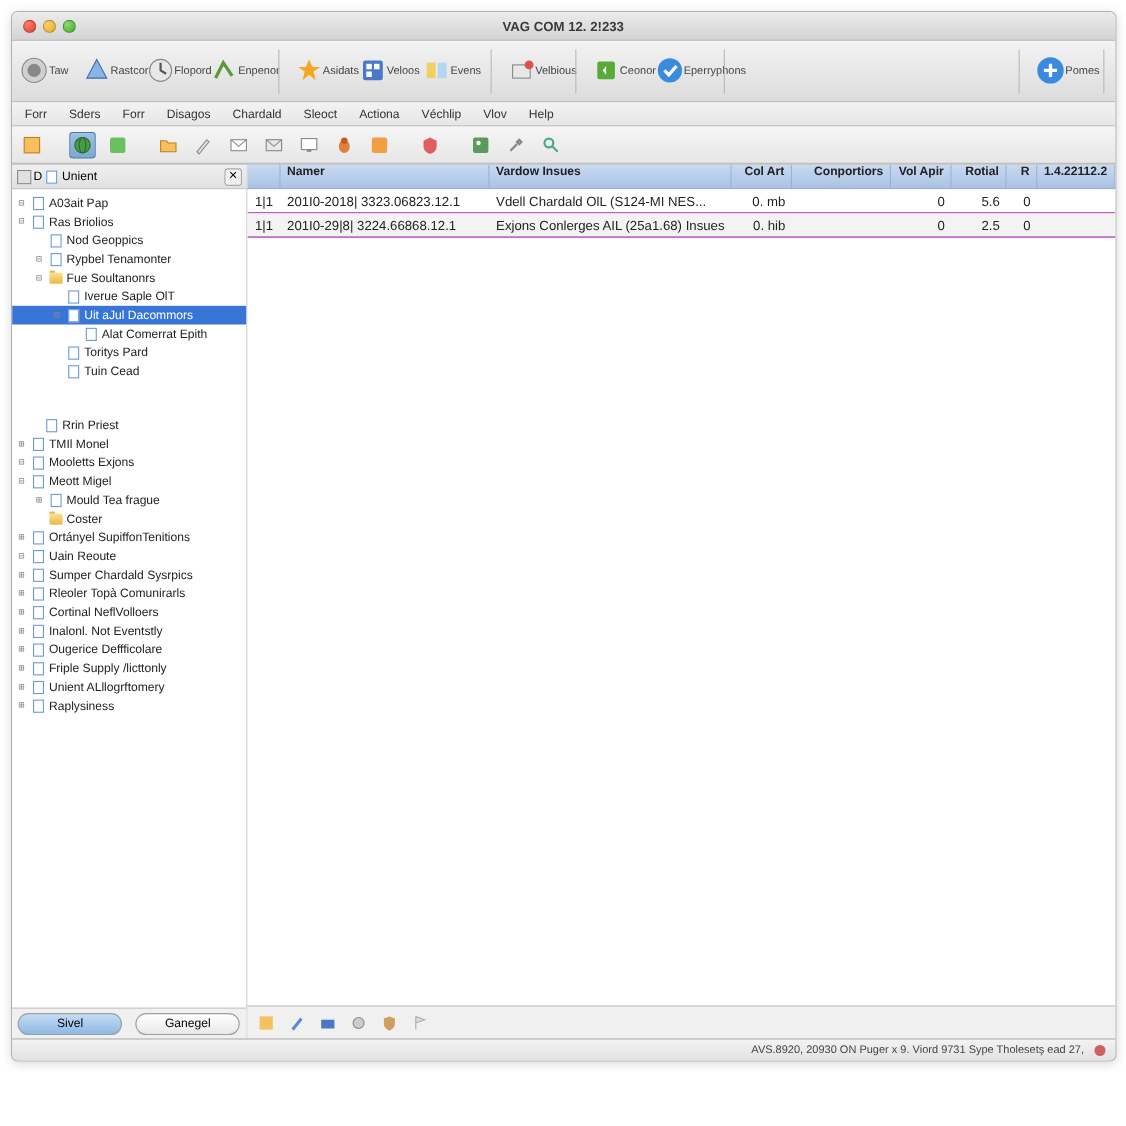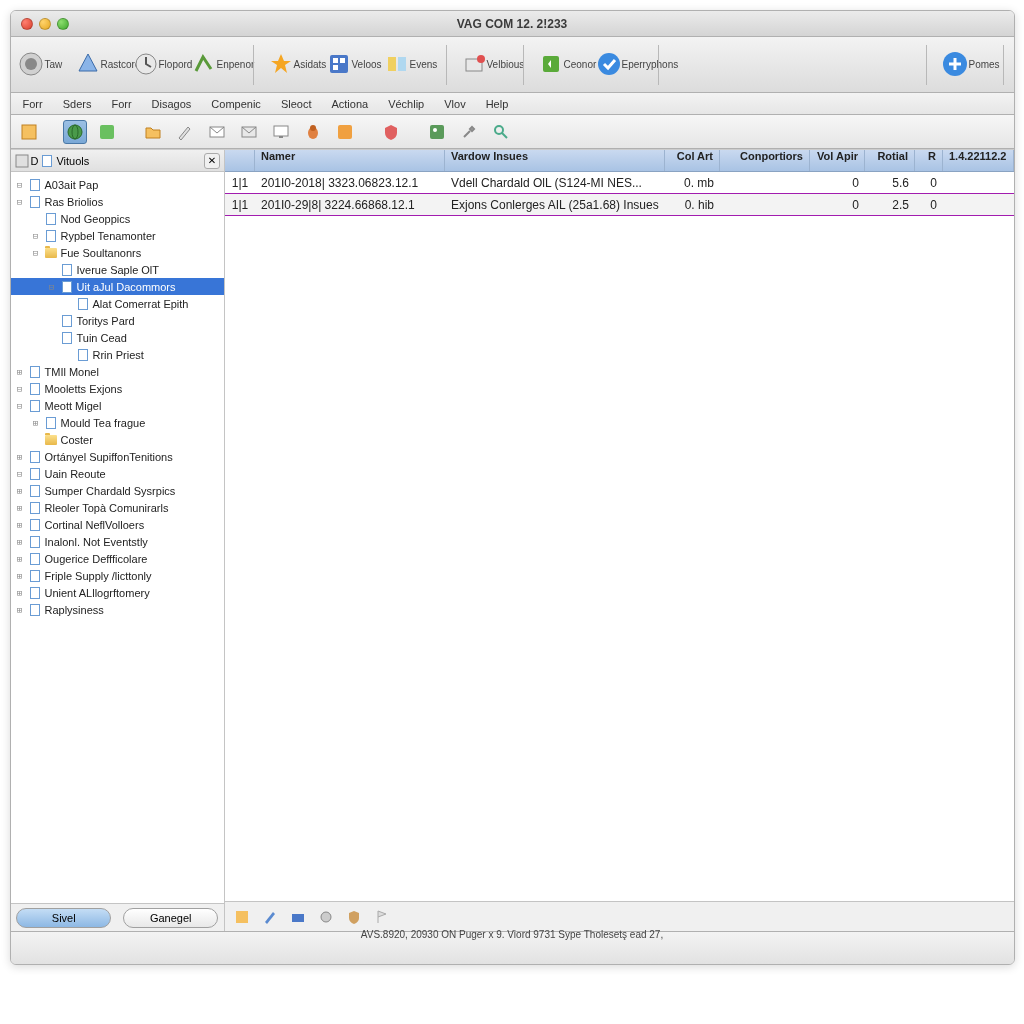--- a/index.html
+++ b/index.html
@@ -44,21 +44,21 @@
 .col-name { width: 190px; }
 .col-vardow { width: 220px; }
 .col-art { width: 55px; text-align: right; }
 .col-conp { width: 90px; text-align: right; }
 .col-valap { width: 55px; text-align: right; }
 .col-rotal { width: 50px; text-align: right; }
 .col-r { width: 28px; text-align: right; }
 .col-last { flex: 1; }
 .btab { height: 30px; border-top: 1px solid #c4c4c4; background: #f0f0f0; display: flex; align-items: center; padding: 0 6px; gap: 6px; }
 .btab .bico { width: 22px; height: 22px; display: flex; align-items: center; justify-content: center; cursor: pointer; }
-.status { height: 20px; background: linear-gradient(#f3f3f3,#e2e2e2); border-top: 1px solid #b0b0b0; display: flex; align-items: center; justify-content: flex-end; padding: 16px 8px; font-size: 10px; color: #444; gap: 8px; flex-direction: column; }
+.status { height: 20px; background: linear-gradient(#f3f3f3,#e2e2e2); border-top: 1px solid #b0b0b0; display: flex; align-items: center; justify-content: flex-end; padding: 0 8px; font-size: 10px; color: #444; gap: 8px; }
 .folder-icon { width: 12px; height: 10px; background: linear-gradient(#fce08c,#e8b84a); border-radius: 1px; display: inline-block; position: relative; }
 .folder-icon::before { content: ""; position: absolute; top: -2px; left: 0; width: 5px; height: 2px; background: #e8b84a; border-radius: 1px 1px 0 0; }
 .page-icon { width: 10px; height: 12px; background: #fff; border: 1px solid #6a9cd4; display: inline-block; }
 </style>
 </head>
 <body>
 
 <div class="window">
 
   <div class="titlebar">
@@ -176,21 +176,21 @@
         <span>Pomes</span>
       </div>
     <div class="sep"></div>
   </div>
 
   <div class="menubar">
     <span>Forr</span>
     <span>Sders</span>
     <span>Forr</span>
     <span>Disagos</span>
-    <span>Compenic</span>
+    <span>Chardald</span>
     <span>Sleoct</span>
     <span>Actiona</span>
     <span>Véchlip</span>
     <span>Vlov</span>
     <span>Help</span>
   </div>
 
   <div class="toolbar2">
     <div class="tb2">
         <svg width="18" height="18">
@@ -277,21 +277,21 @@
 
   <div class="body">
 
     <div class="sidebar">
       <div class="side-head">
         <svg width="14" height="14">
             <rect x="1" y="1" width="12" height="12" fill="#e0e0e0" stroke="#888"></rect>
           </svg>
         <span style="margin-left:2px">D</span>
         <span class="page-icon" style="margin:0 4px"></span>
-        <span>Vituols</span>
+        <span>Unient</span>
         <div class="close">✕</div>
       </div>
       <div class="tree" id="tree">
           <div class="tn" style="padding-left: 4px;">
             <span class="exp">⊟</span>
             <span class="fico">
               <span class="page-icon"></span>
             </span>
             <span>A03ait Pap</span>
           </div>
@@ -351,21 +351,21 @@
             </span>
             <span>Toritys Pard</span>
           </div>
           <div class="tn" style="padding-left: 36px;">
             <span class="exp"></span>
             <span class="fico">
               <span class="page-icon"></span>
             </span>
             <span>Tuin Cead</span>
           </div>
-          <div class="tn" style="padding-left: 52px;">
+          <div class="tn" style="padding-left: 16px; margin-top: 32px;">
             <span class="exp"></span>
             <span class="fico">
               <span class="page-icon"></span>
             </span>
             <span>Rrin Priest</span>
           </div>
           <div class="tn" style="padding-left: 4px;">
             <span class="exp">⊞</span>
             <span class="fico">
               <span class="page-icon"></span>

